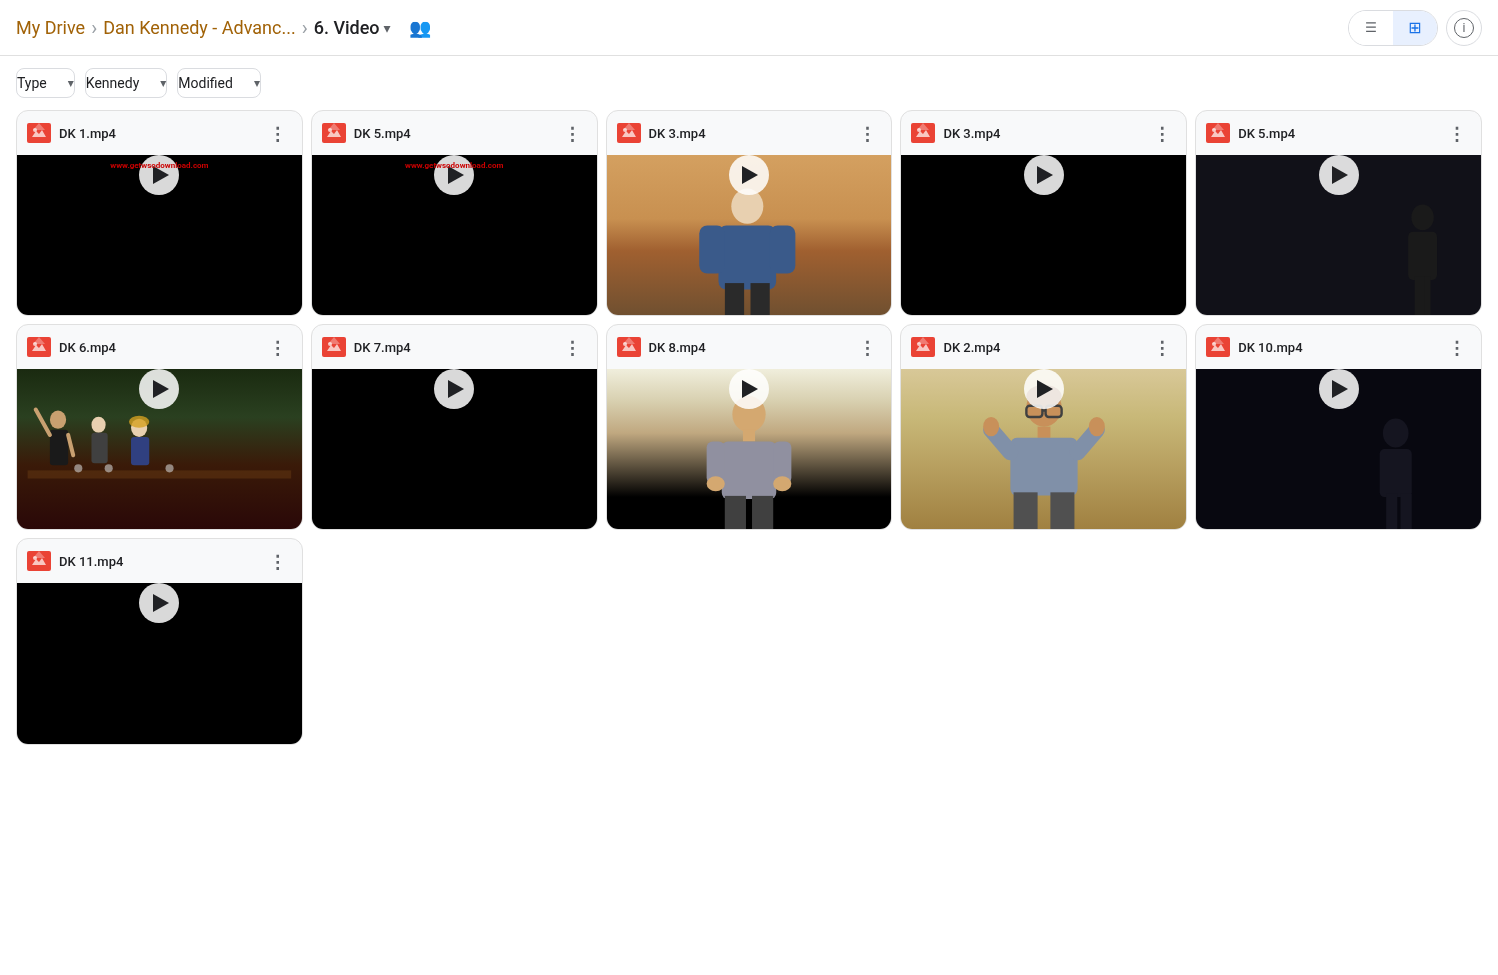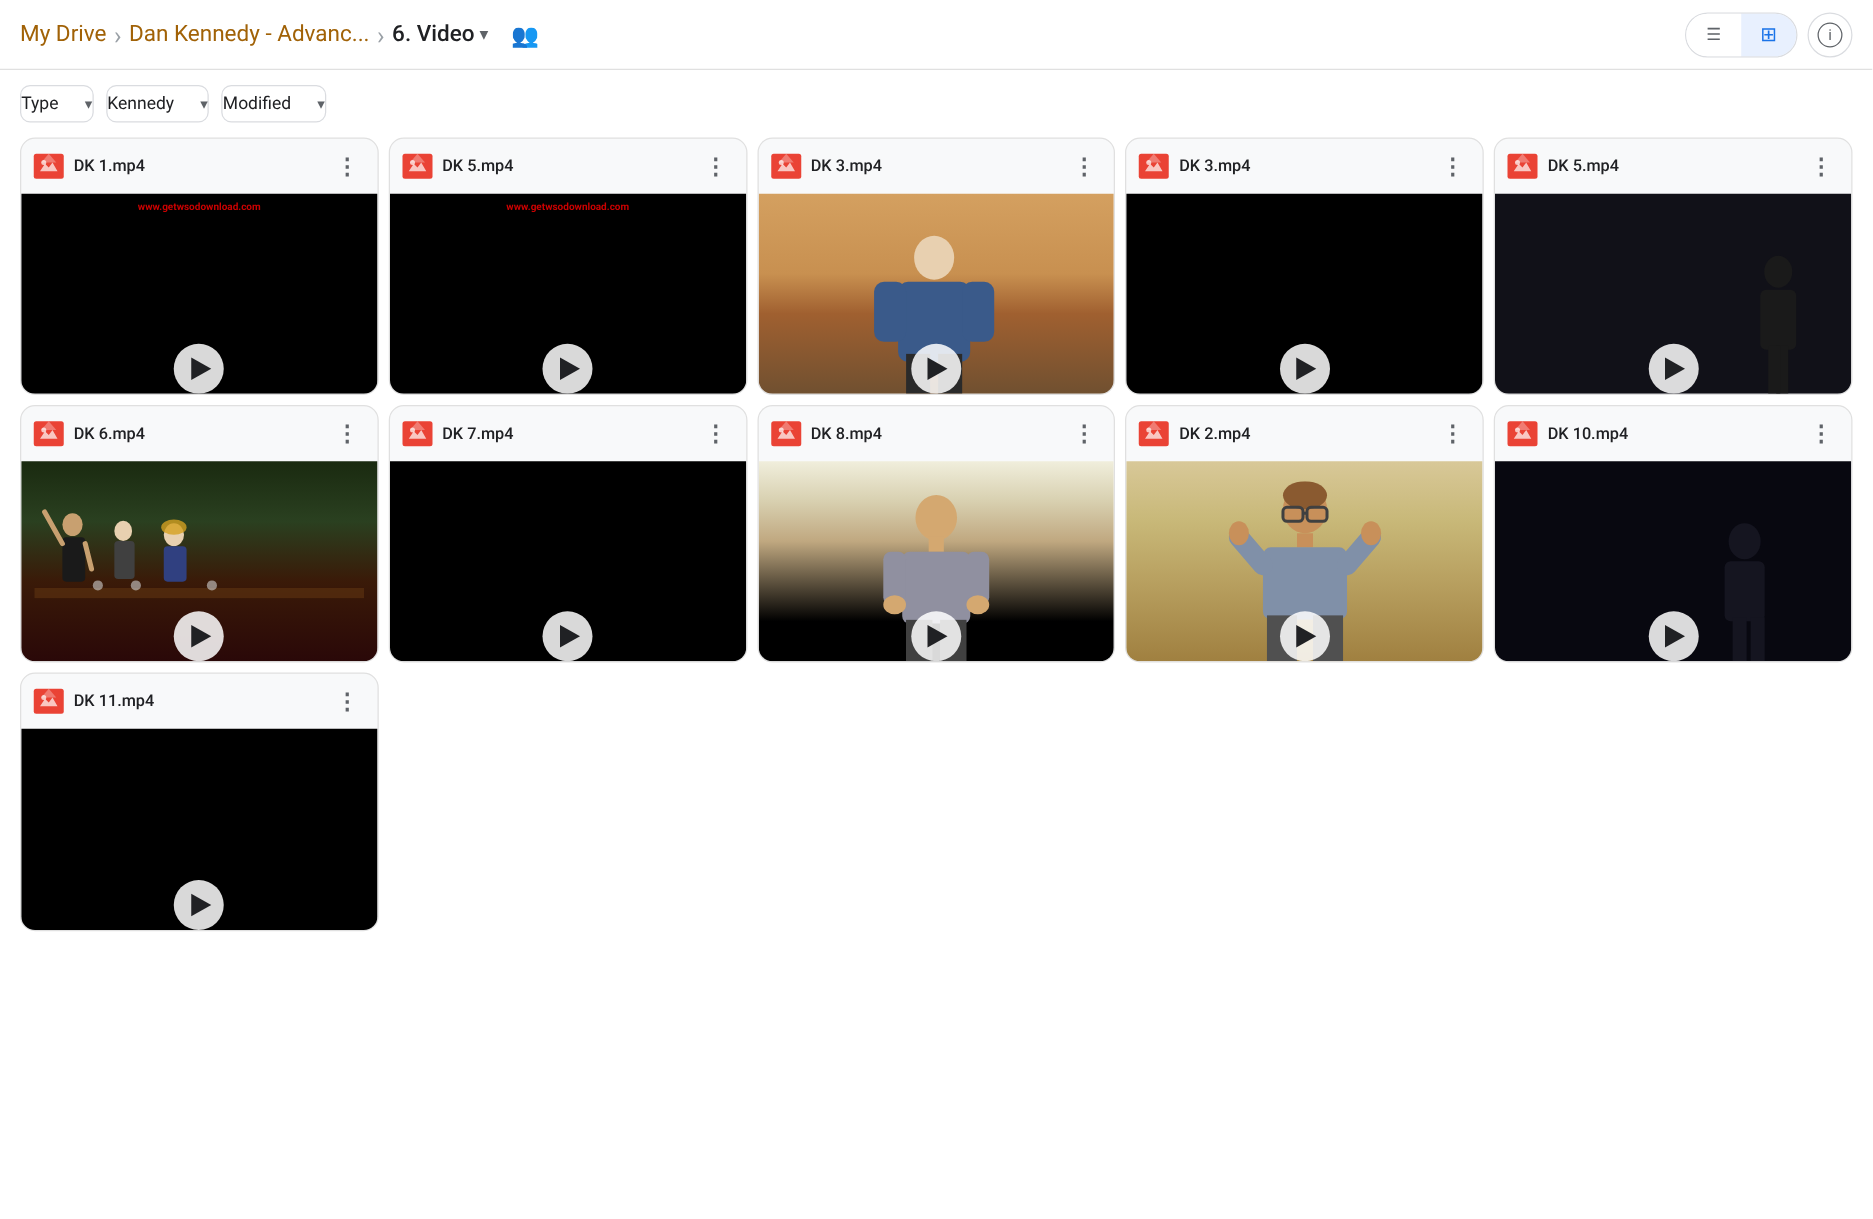--- a/index.html
+++ b/index.html
@@ -187,21 +187,21 @@
       font-size: 18px;
       font-weight: bold;
       flex-shrink: 0;
     }
 
     .card-thumbnail {
       width: 100%;
       aspect-ratio: 16/9;
       background: #000;
       display: flex;
-      align-items: flex-end;
+      align-items: flex-start;
       justify-content: center;
       position: relative;
       overflow: hidden;
     }
     .play-btn {
       width: 40px;
       height: 40px;
       background: rgba(255,255,255,0.85);
       border-radius: 50%;
       display: flex;

